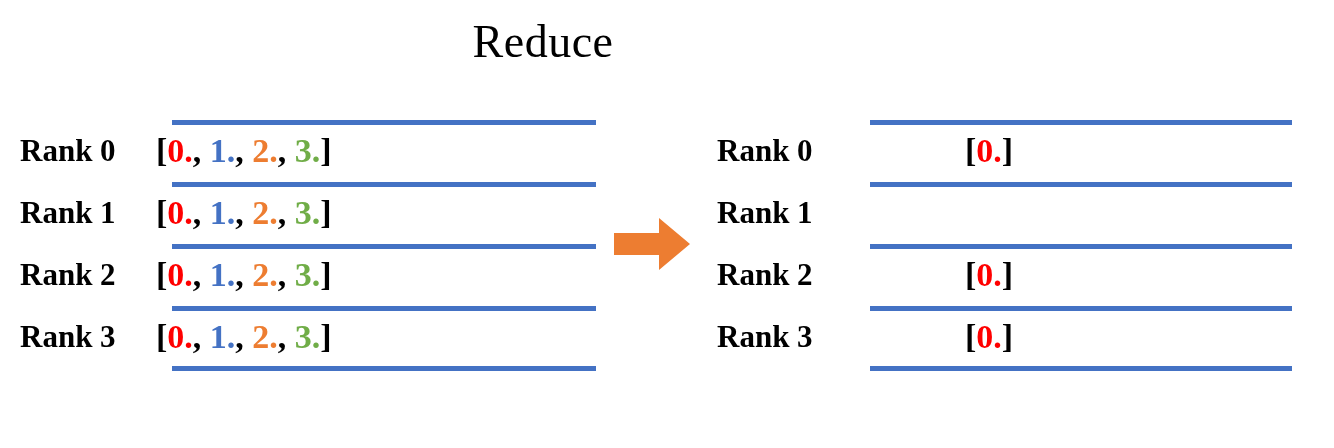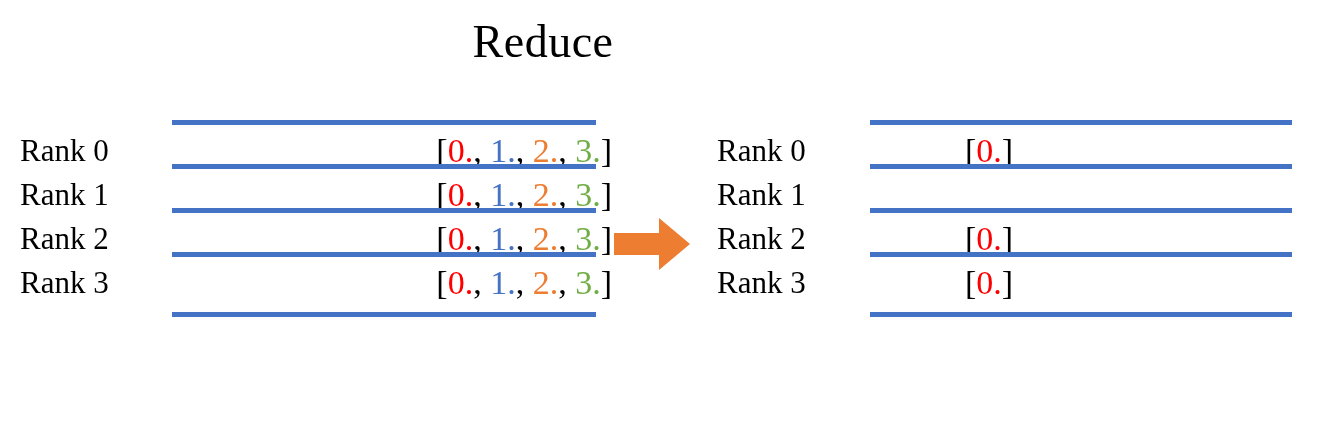--- a/index.html
+++ b/index.html
@@ -34,21 +34,22 @@
   
   .table-block {
     position: absolute;
     top: 120px;
   }
   .table-left  { left: 0px;   width: 640px; }
   .table-right { left: 700px; width: 634px; }
 
   .row {
     position: relative;
-    height: 44px;
+    height: 62px;
+    font-weight: bold;
   }
 
   
   .rule {
     position: absolute;
     height: 5px;
     background: #4472C4;
   }
   .table-left .rule  { left: 172px; width: 424px; }
   .table-right .rule { left: 170px; width: 422px; }
@@ -64,23 +65,23 @@
   .table-right .rank-label { left: 17px; top: 0; }
 
   .array {
     position: absolute;
     font-size: 34px;
     line-height: 62px;
     white-space: nowrap;
     color: #000000;
   }
   .table-left .array {
-    left: 188px;
+    left: 156px;
     width: 424px;
-    text-align: right;
+    text-align: left;
   }
   .table-right .array {
     left: 265px;
     text-align: left;
   }
 
   .punct { color: #000000; }
 
   
   .arrow {

